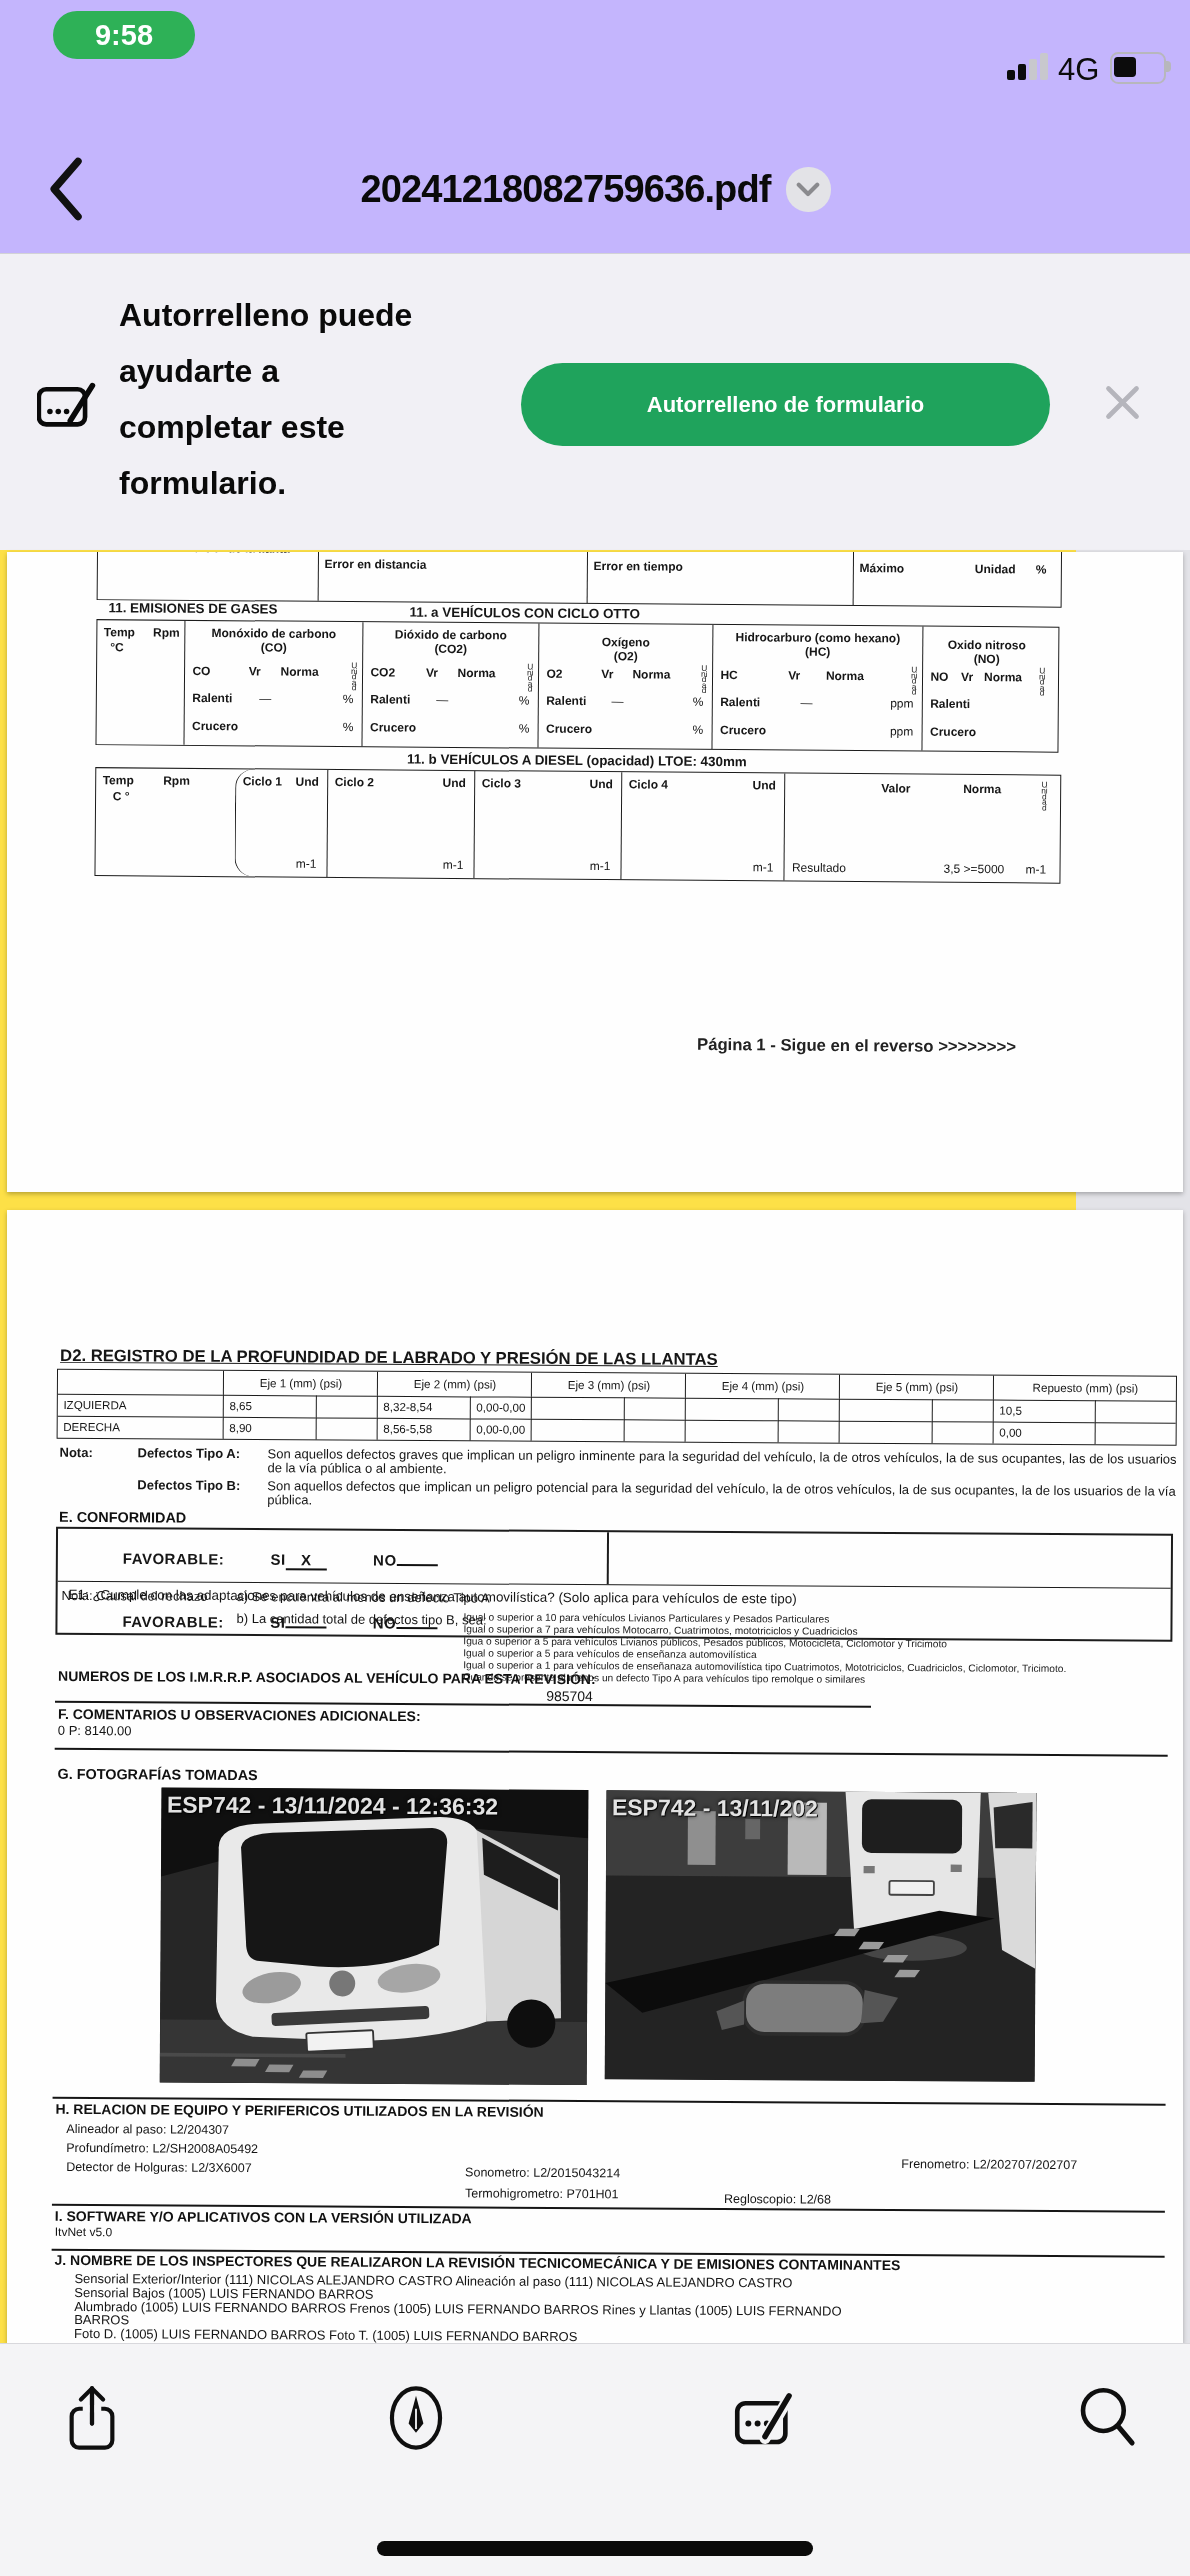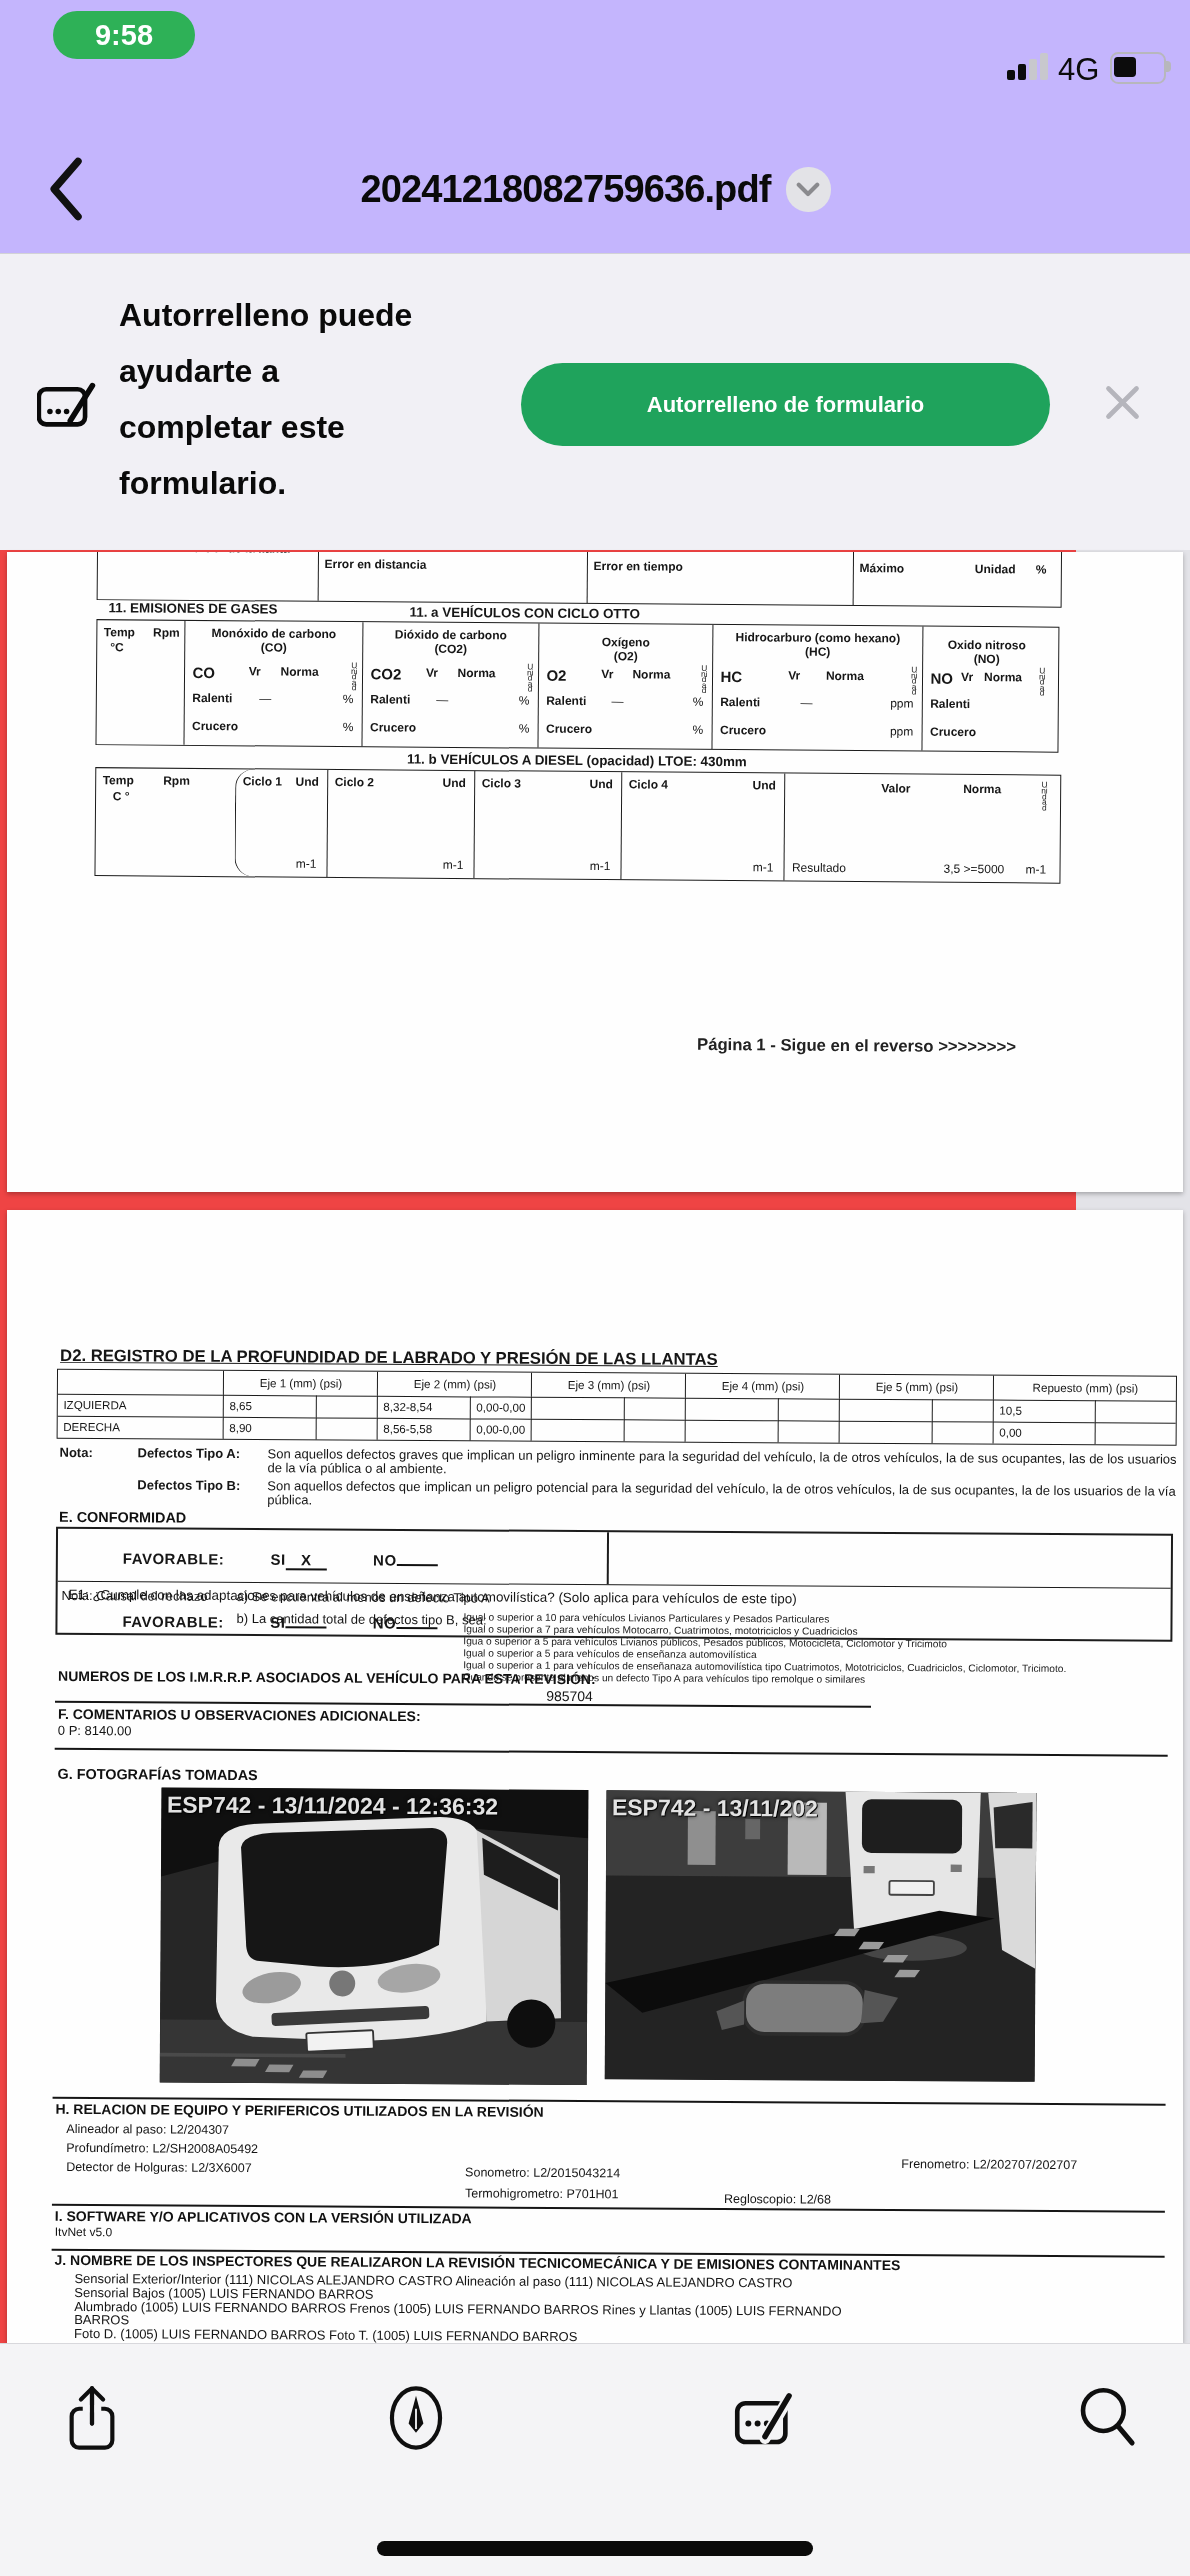--- a/index.html
+++ b/index.html
@@ -28,37 +28,37 @@
 
   
   .banner{position:absolute;left:0;top:254px;width:1191px;height:296px;background:#f1f0f5;}
   .banner-icon{position:absolute;left:37px;top:126px;}
   .banner-text{position:absolute;left:119px;top:33px;width:320px;font-size:32px;font-weight:600;line-height:56px;color:#0a0a0a;}
   .banner-btn{position:absolute;left:521px;top:109px;width:529px;height:83px;border-radius:42px;background:#1fa35c;border:none;
               color:#fff;font-size:22px;font-weight:600;font-family:"Liberation Sans",sans-serif;cursor:pointer;}
   .banner-close{position:absolute;right:43px;top:124px;width:52px;height:52px;background:none;border:none;padding:0;cursor:pointer;}
 
   
-  .pdf-viewport{position:absolute;left:0;top:550px;width:1076px;height:1793px;background:#ef4444;}
+  .pdf-viewport{position:absolute;left:0;top:550px;width:1076px;height:1793px;background:#fde047;}
   .page{position:absolute;left:7.4px;width:1176px;background:#fefefe;box-shadow:0 1.9px 4.6px rgba(0,0,0,.28);overflow:hidden;}
   .page1{top:1.9px;height:640px;}
   .page2{top:660px;height:1133px;}
   .p1c,.p2c{position:absolute;inset:0;color:#161616;}
   .p1c{transform:rotate(0.45deg);transform-origin:74px 0;}
   .p2c{transform:rotate(0.35deg);transform-origin:74px 0;}
 
   
   .ttable{position:absolute;left:90px;top:-15px;width:963px;height:61px;display:flex;border:1.9px solid #1c1c1c;font-size:12px;font-weight:bold;}
   .ttable .tc{border-left:1.9px solid #1c1c1c;box-sizing:border-box;padding:1.9px 5.6px;}
   .ttable .tc:first-child{border-left:none;}
   .gas{position:absolute;left:90px;top:67px;width:963px;height:126px;display:flex;border:1.9px solid #1c1c1c;box-sizing:border-box;}
   .gcol{position:relative;border-left:1.9px solid #1c1c1c;box-sizing:border-box;flex:none;}
   .gcol:first-child{border-left:none;}
   .gtitle{text-align:center;font-size:12px;font-weight:bold;line-height:14px;padding-top:4.6px;}
-  .gsym{position:absolute;top:43px;left:7.4px;font-size:15px;font-weight:bold;}
+  .gsym{position:absolute;top:43px;left:7.4px;font-size:12px;font-weight:bold;}
   .gvr{position:absolute;top:43px;left:36%;font-size:12px;font-weight:bold;}
   .gnorma{position:absolute;top:43px;left:54%;font-size:12px;font-weight:bold;}
   .vert{position:absolute;top:41px;right:3.7px;width:8.3px;font-size:8.3px;line-height:5.6px;word-break:break-all;text-align:center;color:#222;}
   .grow{position:absolute;left:0;right:0;height:22px;font-size:12px;}
   .grl{position:absolute;left:7.4px;font-weight:bold;}
   .grd{position:absolute;left:42%;}
   .gru{position:absolute;right:8.3px;}
   .diesel{position:absolute;left:90px;top:215px;width:966px;height:109px;display:flex;border:1.9px solid #1c1c1c;box-sizing:border-box;}
   .dcol{position:relative;border-left:1.9px solid #1c1c1c;box-sizing:border-box;flex:none;font-size:12px;}
   .dcol:first-child{border-left:none;}

